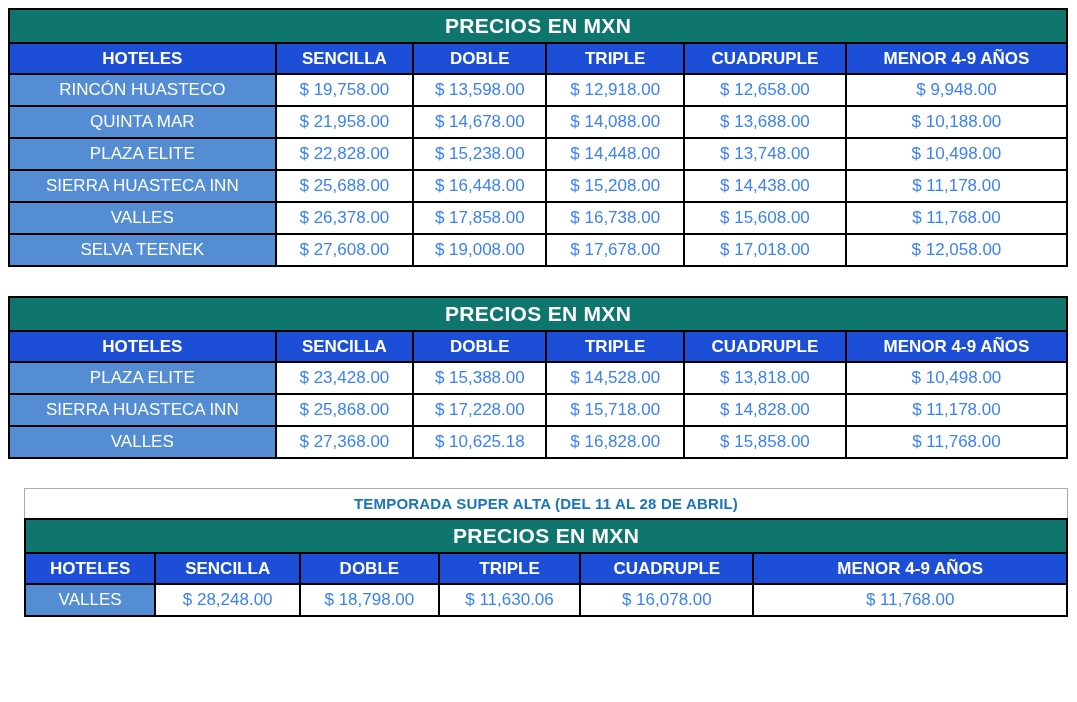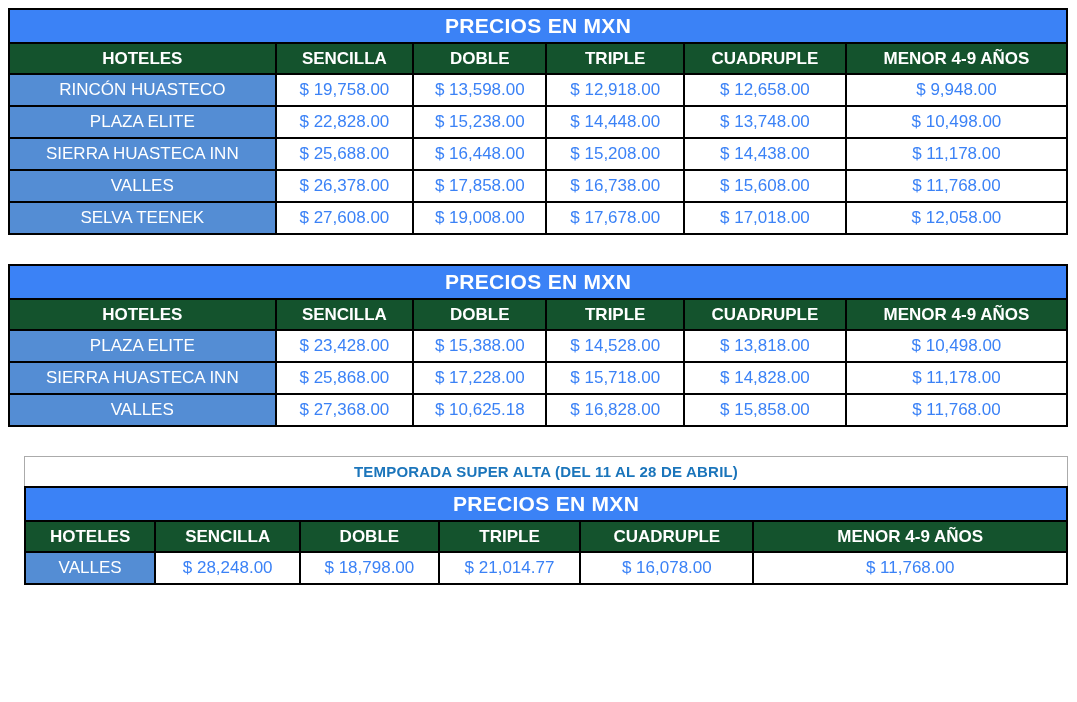--- a/index.html
+++ b/index.html
@@ -40,29 +40,29 @@
   }
   table.price-table th,
   table.price-table td {
     border: 2px solid #000000;
     text-align: center;
     padding: 0 2px;
     overflow: hidden;
     white-space: nowrap;
   }
   th.band {
-    background: #3b82f6;
+    background: #0f766e;
     color: #ffffff;
     font-weight: bold;
     font-size: 21px;
     height: 32px;
     letter-spacing: 0.3px;
   }
   th.col-head {
-    background: #14532d;
+    background: #1d4ed8;
     color: #ffffff;
     font-weight: bold;
     font-size: 17px;
     height: 29px;
   }
   td.hotel-cell {
     background: #548dd4;
     color: #ffffff;
     font-weight: normal;
     font-size: 17px;
@@ -105,20 +105,28 @@
           </tr>
       </thead>
       <tbody>
           <tr>
             <td class="hotel-cell">RINCÓN HUASTECO</td>
             <td class="price-cell">$ 19,758.00</td>
             <td class="price-cell">$ 13,598.00</td>
             <td class="price-cell">$ 12,918.00</td>
             <td class="price-cell">$ 12,658.00</td>
             <td class="price-cell">$ 9,948.00</td>
+          </tr>
+          <tr>
+            <td class="hotel-cell">QUINTA MAR</td>
+            <td class="price-cell">$ 21,958.00</td>
+            <td class="price-cell">$ 14,678.00</td>
+            <td class="price-cell">$ 14,088.00</td>
+            <td class="price-cell">$ 13,688.00</td>
+            <td class="price-cell">$ 10,188.00</td>
           </tr>
           <tr>
             <td class="hotel-cell">PLAZA ELITE</td>
             <td class="price-cell">$ 22,828.00</td>
             <td class="price-cell">$ 15,238.00</td>
             <td class="price-cell">$ 14,448.00</td>
             <td class="price-cell">$ 13,748.00</td>
             <td class="price-cell">$ 10,498.00</td>
           </tr>
           <tr>
@@ -223,21 +231,21 @@
             <th class="col-head">TRIPLE</th>
             <th class="col-head">CUADRUPLE</th>
             <th class="col-head">MENOR 4-9 AÑOS</th>
           </tr>
       </thead>
       <tbody>
           <tr>
             <td class="hotel-cell">VALLES</td>
             <td class="price-cell">$ 28,248.00</td>
             <td class="price-cell">$ 18,798.00</td>
-            <td class="price-cell">$ 21,014.77</td>
+            <td class="price-cell">$ 11,630.06</td>
             <td class="price-cell">$ 16,078.00</td>
             <td class="price-cell">$ 11,768.00</td>
           </tr>
         </tbody>
     </table>
   </section>
 
 </div>
 
 </body></html>

